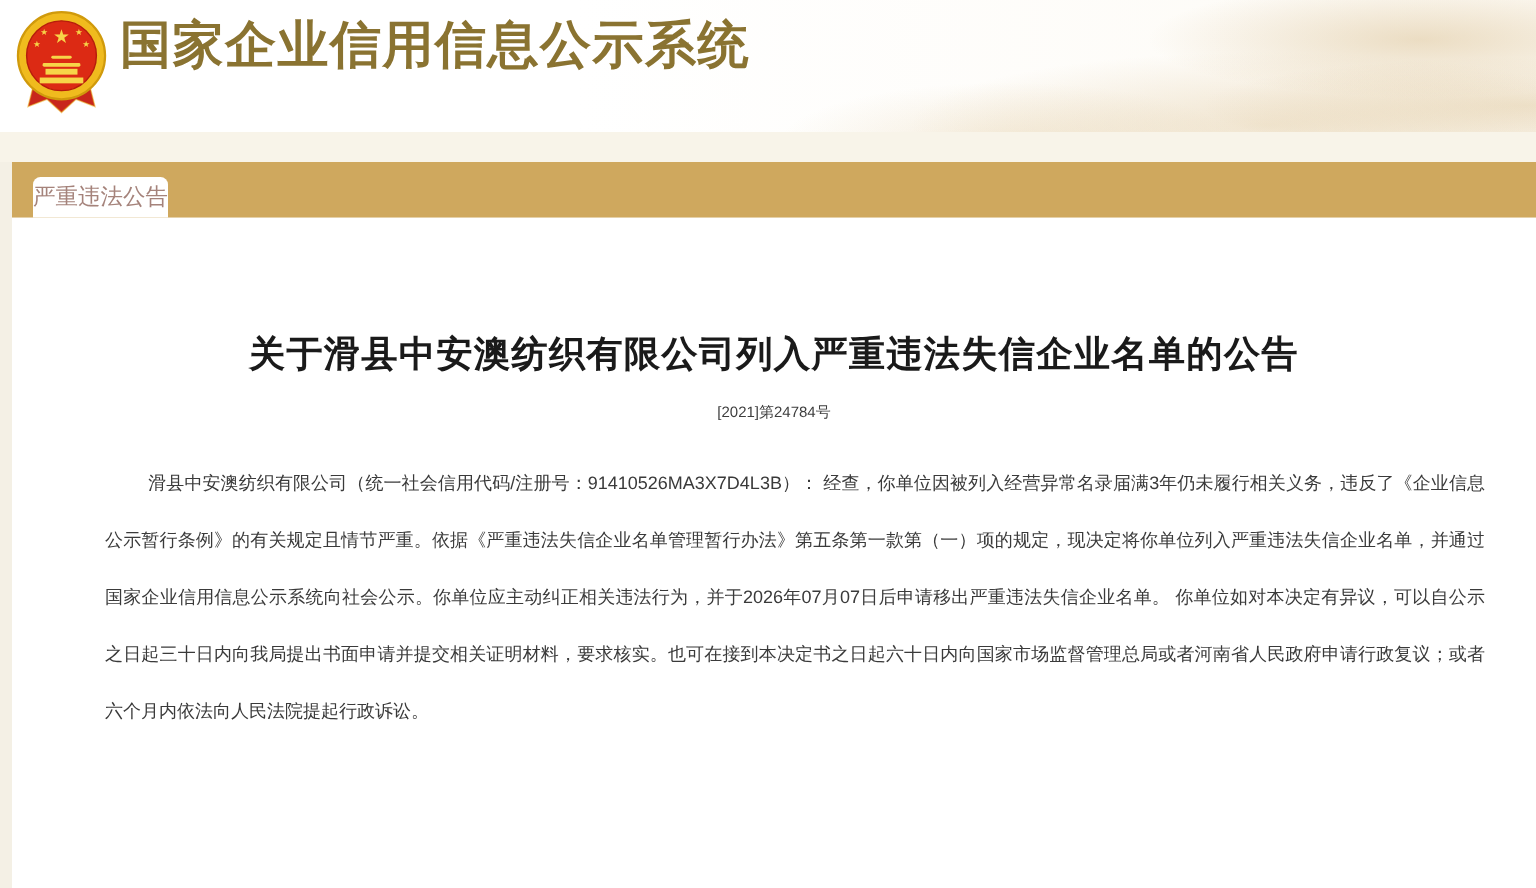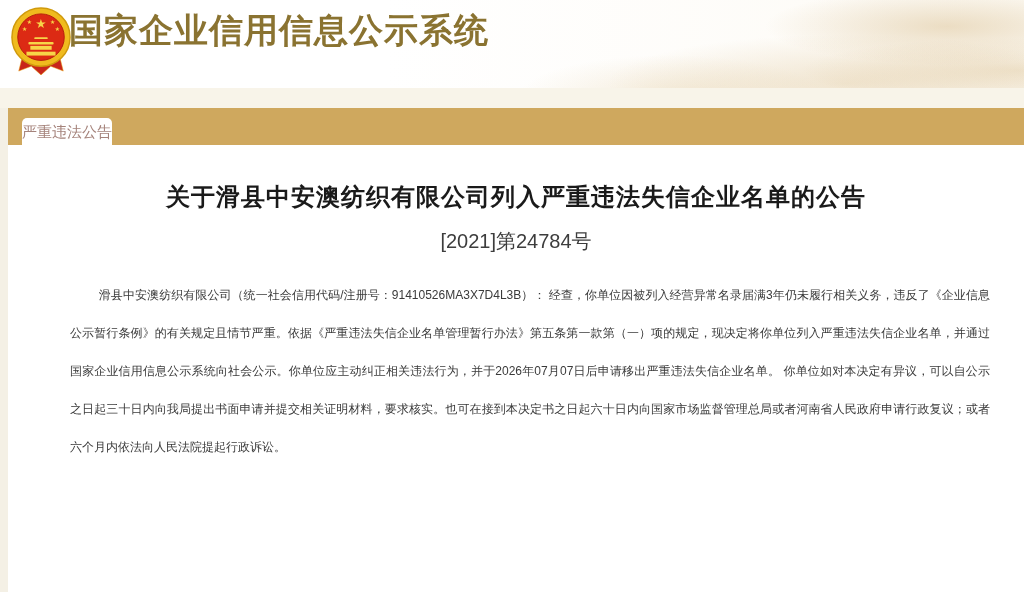--- a/index.html
+++ b/index.html
@@ -35,21 +35,21 @@
       linear-gradient(to right, rgba(255,255,255,1), rgba(250,243,228,0.4));
     pointer-events: none;
   }
   .emblem {
     position: absolute;
     left: 10px; top: 5px;
     width: 62px; height: 74px;
   }
   .site-titles {
     position: absolute;
-    left: 69px; top: 8px;
+    left: 80px; top: 8px;
   }
   .site-title-zh {
     font-size: 34px;
     font-weight: bold;
     color: #8a7331;
     letter-spacing: 1px;
     line-height: 44px;
     white-space: nowrap;
   }
   .site-title-en {
@@ -89,32 +89,32 @@
     font-size: 15px;
     color: #a5837b;
     cursor: pointer;
     white-space: nowrap;
   }
   .content {
     height: 447px;
     background: #ffffff;
   }
   .doc-title {
-    padding-top: 36px;
+    padding-top: 76px;
     text-align: center;
     font-size: 24px;
     font-weight: bold;
     color: #1a1a1a;
     letter-spacing: 1px;
     line-height: 32px;
   }
   .doc-no {
     margin-top: 15px;
     text-align: center;
-    font-size: 20px;
+    font-size: 10px;
     color: #3d3d3d;
   }
   .body-text {
     margin: 21px 34px 0 62px;
     font-size: 12px;
     line-height: 38px;
     text-align: justify;
     text-indent: 2.4em;
     color: #3a3a3a;
   }

